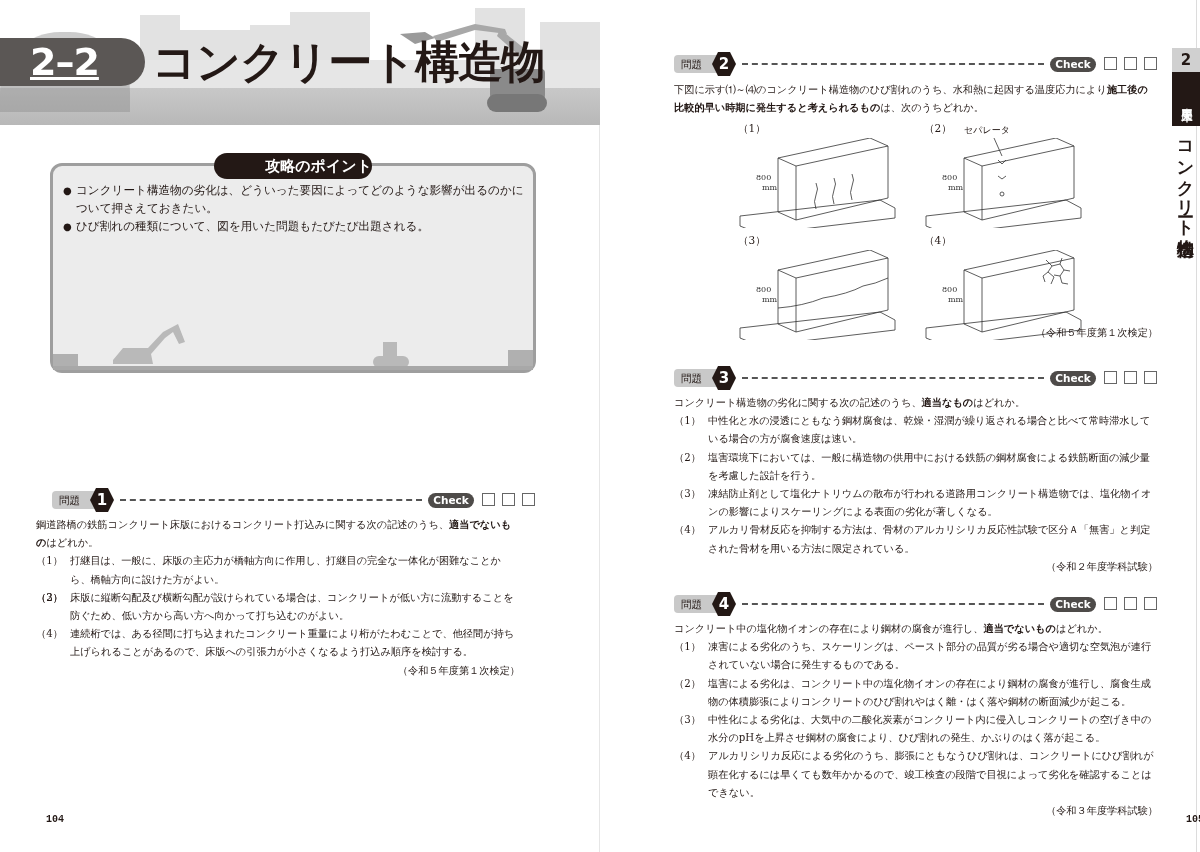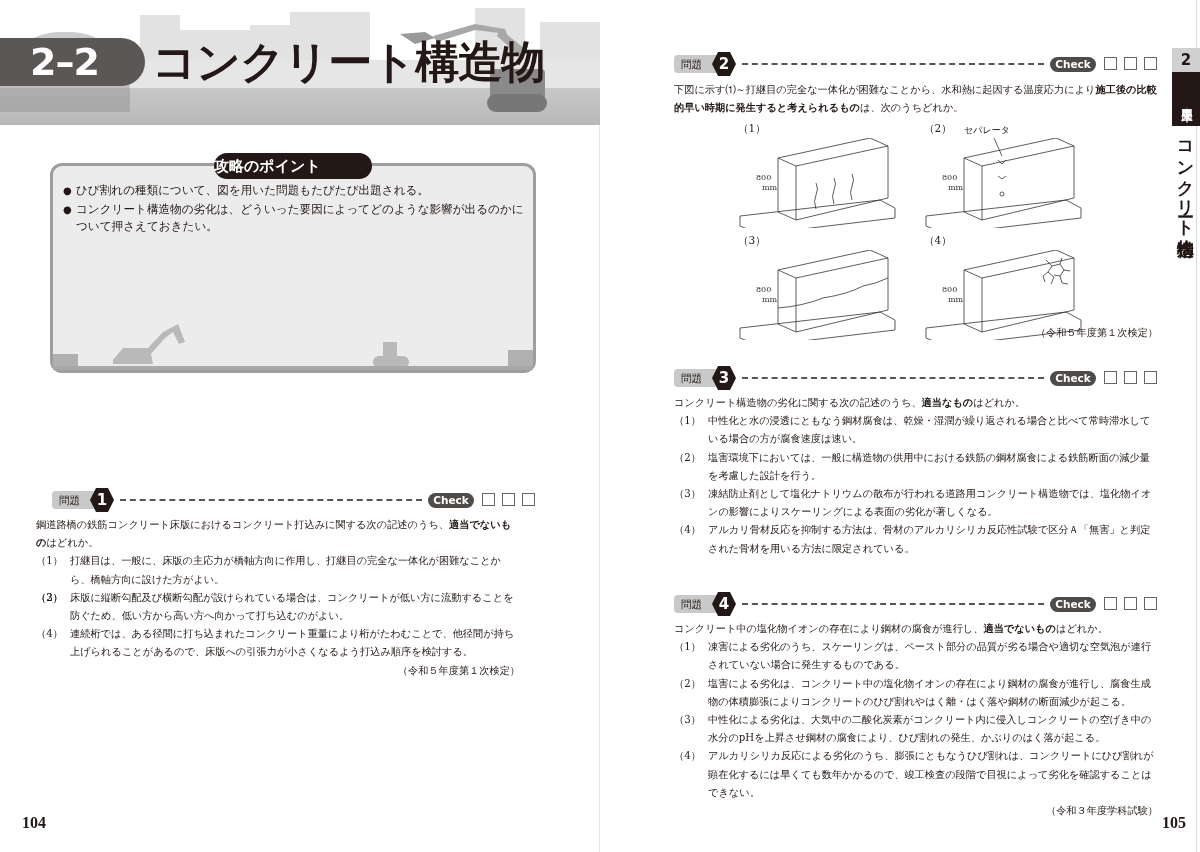--- a/index.html
+++ b/index.html
@@ -10,27 +10,27 @@
   .page-left { left: 0; width: 600px; border-right: 1px solid #e6e6e6; }
   .page-right { left: 600px; width: 600px; }
 
   
   .banner { position: absolute; left: 0; top: 0; width: 602px; height: 125px; overflow: hidden; }
   .banner .sky { position: absolute; inset: 0; background: #ffffff; }
   .banner .bldg { position: absolute; background: #e2e2e2; }
   .banner .band { position: absolute; left: 0; top: 60px; width: 602px; height: 28px; background: #e6e6e6; }
   .banner .ground { position: absolute; left: 0; top: 88px; width: 602px; height: 37px; background: linear-gradient(#c8c8c8, #b8b8b8); }
   .banner .hill { position: absolute; left: 0; top: 32px; width: 130px; height: 80px; background: #8e8e8e; border-radius: 60px 60px 0 0; opacity: .45; }
-  .chapter-pill { position: absolute; left: 0; top: 38px; width: 145px; height: 48px; background: #5b5755; border-radius: 0 26px 26px 0; color: #fff; font-family: "DejaVu Sans", sans-serif; font-weight: bold; font-size: 38px; line-height: 48px; padding-left: 30px; letter-spacing: -1px; }
+  .chapter-pill { position: absolute; left: 0; top: 38px; width: 145px; height: 48px; background: #5b5755; border-radius: 0 26px 26px 0; color: #fff; font-family: "DejaVu Sans", sans-serif; font-weight: bold; font-size: 38px; line-height: 48px; padding-left: 30px; letter-spacing: -1px; text-decoration: underline; }
   .chapter-title { position: absolute; left: 152px; top: 36px; font-family: "DejaVu Sans", sans-serif; font-weight: bold; font-size: 44px; line-height: 52px; color: #231815; letter-spacing: -1px; }
   .excavator-banner { position: absolute; left: 395px; top: 14px; width: 160px; height: 100px; }
 
   
   .strategy { position: absolute; left: 50px; top: 163px; width: 486px; height: 210px; background: #ececec; border: 3px solid #9e9e9e; border-radius: 12px; }
-  .strategy-tag { position: absolute; left: 214px; top: 153px; width: 158px; height: 26px; background: #231815; border-radius: 13px; color: #fff; font-family: "DejaVu Sans", sans-serif; font-weight: bold; font-size: 15px; text-align: left; line-height: 26px; z-index: 2; }
+  .strategy-tag { position: absolute; left: 214px; top: 153px; width: 158px; height: 26px; background: #231815; border-radius: 13px; color: #fff; font-family: "DejaVu Sans", sans-serif; font-weight: bold; font-size: 15px; text-align: right; line-height: 26px; z-index: 2; }
   .strategy ul { list-style: none; position: absolute; left: 10px; top: 16px; width: 468px; font-family: "DejaVu Sans", sans-serif; font-size: 11.6px; line-height: 17.5px; color: #231815; }
   .strategy li { position: relative; padding-left: 13px; margin-bottom: 1px; }
   .strategy li::before { content: "●"; position: absolute; left: 0; top: 0; font-size: 10px; }
   .strategy .ground-art { position: absolute; left: 0; bottom: 0; width: 480px; height: 50px; }
 
   
   .section-heading { position: absolute; left: 52px; top: 418px; width: 484px; height: 40px; background: linear-gradient(#f0f0f0, #d6d6d6); border-radius: 10px; border-right: 6px solid #a8a8a8; border-bottom: 2px solid #c4c4c4; font-family: "DejaVu Sans", sans-serif; font-weight: bold; font-size: 19px; line-height: 40px; text-align: center; color: #231815; letter-spacing: -0.5px; }
 
   
   .q-header { position: absolute; height: 24px; padding-left: 45px; }
@@ -52,21 +52,21 @@
   .fig .cap { position: absolute; left: 8px; top: 0; font-size: 10.5px; }
   .fig svg { position: absolute; left: 0; top: 16px; }
 
   
   .side-tab { position: absolute; left: 1172px; top: 48px; width: 28px; }
   .side-num { height: 24px; background: #d0d0d0; font-family: "DejaVu Sans", sans-serif; font-weight: bold; font-size: 15px; text-align: center; line-height: 24px; }
   .side-cat { height: 54px; background: #231815; color: #fff; font-family: "DejaVu Sans", sans-serif; font-weight: bold; font-size: 11px; writing-mode: vertical-rl; text-align: center; line-height: 28px; letter-spacing: 1px; padding-top: 4px; }
   .side-title { margin-top: 4px; font-family: "DejaVu Sans", sans-serif; font-weight: bold; font-size: 17px; writing-mode: vertical-rl; line-height: 28px; letter-spacing: 0px; }
   .side-line { position: absolute; left: 1196px; top: 0; width: 1px; height: 852px; background: #dcdcdc; }
 
-  .page-num { position: absolute; top: 814px; font-family: Liberation Serif, serif; font-weight: bold; font-size: 16px; }
+  .page-num { position: absolute; top: 814px; font-family: Liberation Mono, monospace; font-weight: bold; font-size: 10px; margin-left: 24px; }
 </style>
 </head>
 <body>
 
 <div class="page page-left">
 
   <div class="banner">
     <div class="sky"></div>
     <div class="bldg" style="left:140px;top:15px;width:40px;height:60px;"></div>
     <div class="bldg" style="left:180px;top:30px;width:70px;height:50px;"></div>
@@ -84,22 +84,22 @@
       <rect x="95" y="55" width="55" height="30" rx="4" fill="#8a8a8a"></rect>
       <rect x="92" y="80" width="60" height="18" rx="9" fill="#777"></rect>
     </svg>
     <div class="chapter-pill">2–2</div>
     <div class="chapter-title">コンクリート構造物</div>
   </div>
 
   <div class="strategy-tag">攻略のポイント</div>
   <div class="strategy">
     <ul>
+      <li>コンクリート構造物の劣化は、どういった要因によってどのような影響が出るのかについて押さえておきたい。</li>
       <li>ひび割れの種類について、図を用いた問題もたびたび出題される。</li>
-      <li>コンクリート構造物の劣化は、どういった要因によってどのような影響が出るのかについて押さえておきたい。</li>
     </ul>
     <svg class="ground-art" viewBox="0 0 480 50">
       <rect x="0" y="34" width="25" height="16" fill="#b0b0b0"></rect>
       <rect x="455" y="30" width="25" height="20" fill="#b0b0b0"></rect>
       <polygon points="60,40 70,28 95,28 110,12 125,4 132,22 126,24 120,12 112,18 98,34 100,44 60,44" fill="#b9b9b9"></polygon>
       <rect x="320" y="36" width="36" height="12" rx="6" fill="#b9b9b9"></rect>
       <rect x="330" y="22" width="14" height="14" fill="#b9b9b9"></rect>
       <rect x="0" y="46" width="480" height="4" fill="#a8a8a8"></rect>
     </svg>
   </div>
@@ -131,21 +131,21 @@
 <div class="q-header" style="left:674px;top:52px;width:484px;">
   <div class="q-label">問題</div>
   <div class="q-num">2</div>
   <div class="q-dash" style="width:302px;"></div>
   <div class="q-check" style="left:376px;">Check</div>
   <div class="q-box" style="left:430px;"></div>
   <div class="q-box" style="left:450px;"></div>
   <div class="q-box" style="left:470px;"></div>
 </div>
 <div class="q-body" style="left:674px;top:81px;width:484px;">
-  <div class="stem"><span>下図に示す⑴～打継目の完全な一体化が困難なことから、水和熱に起因する温度応力により</span><b>施工後の比較的早い時期に発生すると考えられるもの</b><span>は、次のうちどれか。</span></div>
+  <div class="stem"><span>下図に示す⑴～⑷のコンクリート構造物のひび割れのうち、水和熱に起因する温度応力により</span><b>施工後の比較的早い時期に発生すると考えられるもの</b><span>は、次のうちどれか。</span></div>
 </div>
 
 <div class="figs">
   <div class="fig" style="left:0;top:0;">
     <span class="cap">（1）</span>
     <svg width="200" height="90" viewBox="0 0 200 90">
       <g fill="none" stroke="#333" stroke-width="0.8">
         <polygon points="10,78 150,62 165,70 165,80 30,96 10,88"></polygon>
         <polygon points="48,20 140,0 158,8 158,60 66,82 48,74"></polygon>
         <line x1="66" y1="28" x2="158" y2="8"></line>
@@ -219,20 +219,21 @@
   <div class="q-box" style="left:430px;"></div>
   <div class="q-box" style="left:450px;"></div>
   <div class="q-box" style="left:470px;"></div>
 </div>
 <div class="q-body" style="left:674px;top:394px;width:484px;">
   <div class="stem"><span>コンクリート構造物の劣化に関する次の記述のうち、</span><b>適当なもの</b><span>はどれか。</span></div>
   <div class="opt"><span class="n">（1）</span><span>中性化と水の浸透にともなう鋼材腐食は、乾燥・湿潤が繰り返される場合と比べて常時滞水している場合の方が腐食速度は速い。</span></div>
   <div class="opt"><span class="n">（2）</span><span>塩害環境下においては、一般に構造物の供用中における鉄筋の鋼材腐食による鉄筋断面の減少量を考慮した設計を行う。</span></div>
   <div class="opt"><span class="n">（3）</span><span>凍結防止剤として塩化ナトリウムの散布が行われる道路用コンクリート構造物では、塩化物イオンの影響によりスケーリングによる表面の劣化が著しくなる。</span></div>
   <div class="opt"><span class="n">（4）</span><span>アルカリ骨材反応を抑制する方法は、骨材のアルカリシリカ反応性試験で区分Ａ「無害」と判定された骨材を用いる方法に限定されている。</span></div>
+  <div class="src">（令和２年度学科試験）</div>
 </div>
 
 <div class="q-header" style="left:674px;top:592px;width:484px;">
   <div class="q-label">問題</div>
   <div class="q-num">4</div>
   <div class="q-dash" style="width:302px;"></div>
   <div class="q-check" style="left:376px;">Check</div>
   <div class="q-box" style="left:430px;"></div>
   <div class="q-box" style="left:450px;"></div>
   <div class="q-box" style="left:470px;"></div>

